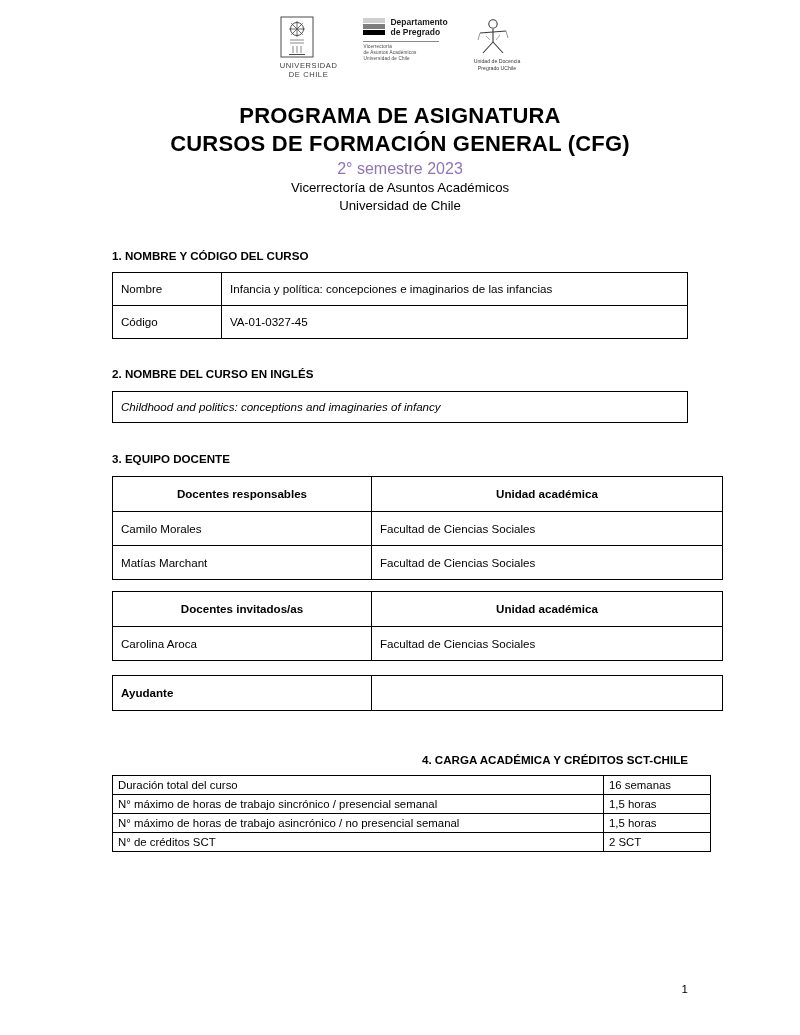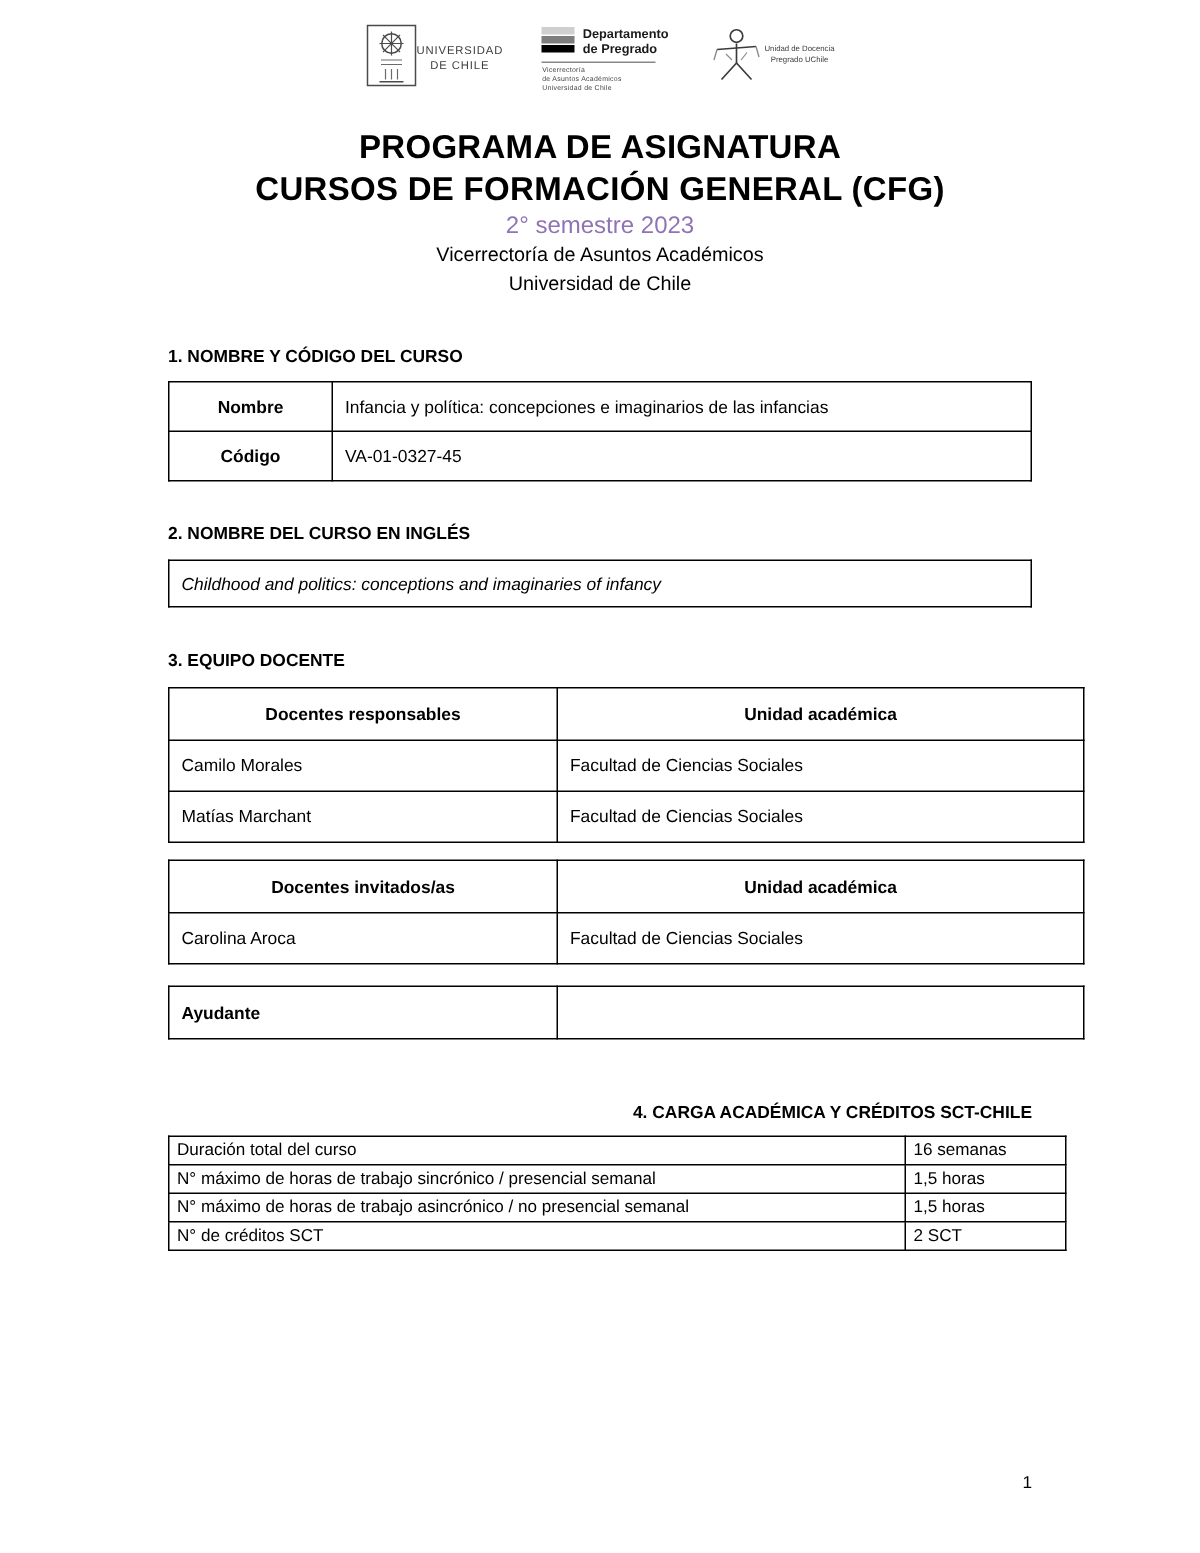--- a/index.html
+++ b/index.html
@@ -26,22 +26,22 @@
   
   .logo-bar {
     display: flex;
     justify-content: center;
     align-items: flex-start;
     gap: 26px;
     padding-top: 16px;
   }
   .logo-block {
     display: flex;
-    flex-direction: row;
-    align-items: center;
+    flex-direction: column;
+    align-items: flex-start;
   }
   .logo-uch-mark {
     width: 34px;
     height: 42px;
     position: relative;
   }
   .logo-uch-mark svg { display: block; }
   .logo-uch-text {
     margin-top: 3px;
     text-align: center;
@@ -149,21 +149,21 @@
     font-weight: normal;
     vertical-align: middle;
   }
 
   
   .tbl-nombre {
     width: 576px;
     margin-top: 10px;
   }
   .tbl-nombre td { height: 22px; }
-  .tbl-nombre td.lbl { width: 92px; font-weight: bold; text-align: center; }
+  .tbl-nombre td.lbl { width: 92px; font-weight: normal; }
 
   
   .tbl-eng {
     width: 576px;
     margin-top: 11px;
   }
   .tbl-eng td {
     font-style: italic;
     height: 20px;
   }

